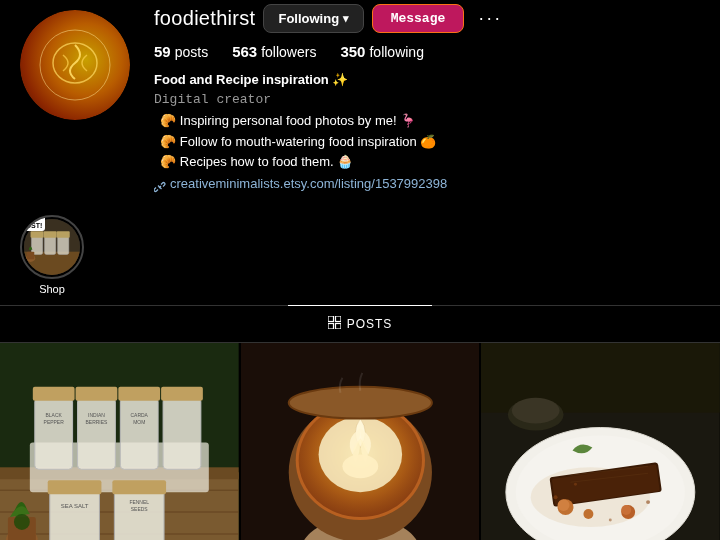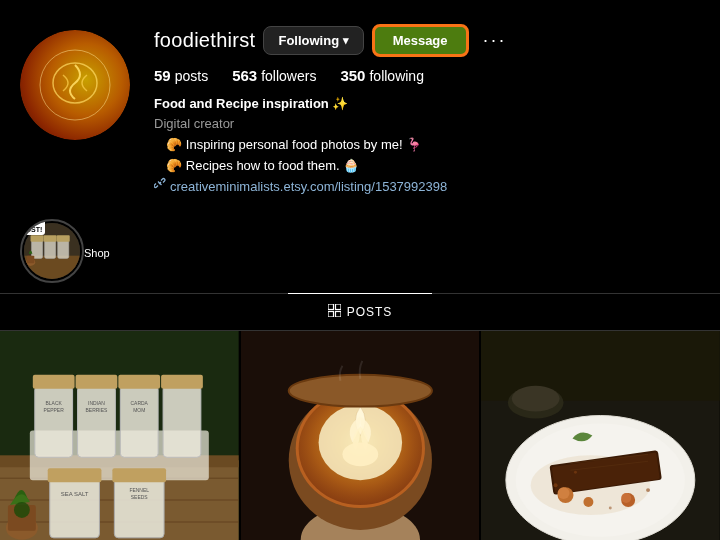--- a/index.html
+++ b/index.html
@@ -8,21 +8,21 @@
       height: 540px;
       background: #000;
       color: #fff;
       font-family: -apple-system, BlinkMacSystemFont, 'Segoe UI', sans-serif;
       overflow: hidden;
     }
 
     
     .profile-section {
       display: flex;
-      padding: 20px 20px 10px 20px;
+      padding: 0 20px 10px 20px;
       gap: 24px;
       align-items: flex-start;
     }
 
     .avatar-wrapper {
       flex-shrink: 0;
       width: 110px;
       height: 110px;
       border-radius: 50%;
       overflow: hidden;
@@ -81,28 +81,29 @@
       align-items: center;
       gap: 4px;
     }
 
     .btn-following::after {
       content: '▾';
       font-size: 11px;
     }
 
     .btn-message {
-      background: #4d7c0f;
-      border: 3px solid #f97316;
+      background: #be185d;
+      border: 1px solid #f97316;
       color: #fff;
       font-size: 13px;
       font-weight: 600;
       padding: 6px 18px;
       border-radius: 8px;
       cursor: pointer;
+      font-family: Liberation Mono, monospace;
     }
 
     .btn-more {
       background: transparent;
       border: none;
       color: #fff;
       font-size: 18px;
       cursor: pointer;
       padding: 2px 6px;
       letter-spacing: 2px;
@@ -140,32 +141,33 @@
 
     .bio-name {
       font-weight: 700;
       font-size: 13px;
     }
 
     .bio-role {
       color: #999;
       font-size: 13px;
       margin-bottom: 2px;
+      font-family: Liberation Mono, monospace;
     }
 
     .bio-line {
       font-size: 13px;
-      margin: 1px 12px;
+      margin: 1px 6px;
     }
 
     .bio-link {
       color: #8db4d7;
       font-size: 13px;
       display: flex;
-      align-items: flex-start;
+      align-items: flex-end;
       gap: 4px;
       margin-top: 2px;
     }
 
     .followed-by {
       font-size: 12px;
       color: #aaa;
       margin-top: 6px;
     }
 
@@ -176,21 +178,21 @@
 
     
     .highlights-section {
       padding: 12px 20px 6px 20px;
       display: flex;
       gap: 16px;
     }
 
     .highlight-item {
       display: flex;
-      flex-direction: row;
+      flex-direction: column;
       align-items: center;
       cursor: pointer;
     }
 
     .highlight-ring {
       width: 64px;
       height: 64px;
       border-radius: 50%;
       border: 2px solid #444;
       padding: 2px;
@@ -312,20 +314,21 @@
       <div class="stat-item">
         <span class="stat-count">350</span>
         <span class="stat-label">following</span>
       </div>
     </div>
 
     <div class="bio-section">
       <div class="bio-name">Food and Recipe inspiration ✨</div>
       <div class="bio-role">Digital creator</div>
       <div class="bio-line">🥐 Inspiring personal food photos by me! 🦩</div>
+      <div class="bio-line">🥐 Follow fo mouth-watering food inspiration 🍊</div>
       <div class="bio-line">🥐 Recipes how to food them. 🧁</div>
       <div class="bio-link">
         <svg width="12" height="12" viewBox="0 0 12 12" fill="none">
           <path d="M5 7L7 5M4 8.5L2.5 10C2 10.5 1 10.5 0.5 10C0 9.5 0 8.5 0.5 8L2 6.5" stroke="#8db4d7" stroke-width="1.2"></path>
           <path d="M7 3.5L8.5 2C9 1.5 10 1.5 10.5 2C11 2.5 11 3.5 10.5 4L9 5.5" stroke="#8db4d7" stroke-width="1.2"></path>
           <path d="M4 4.5L7.5 8" stroke="#8db4d7" stroke-width="1.2"></path>
         </svg>
         <span>creativeminimalists.etsy.com/listing/1537992398</span>
       </div>
     </div>

